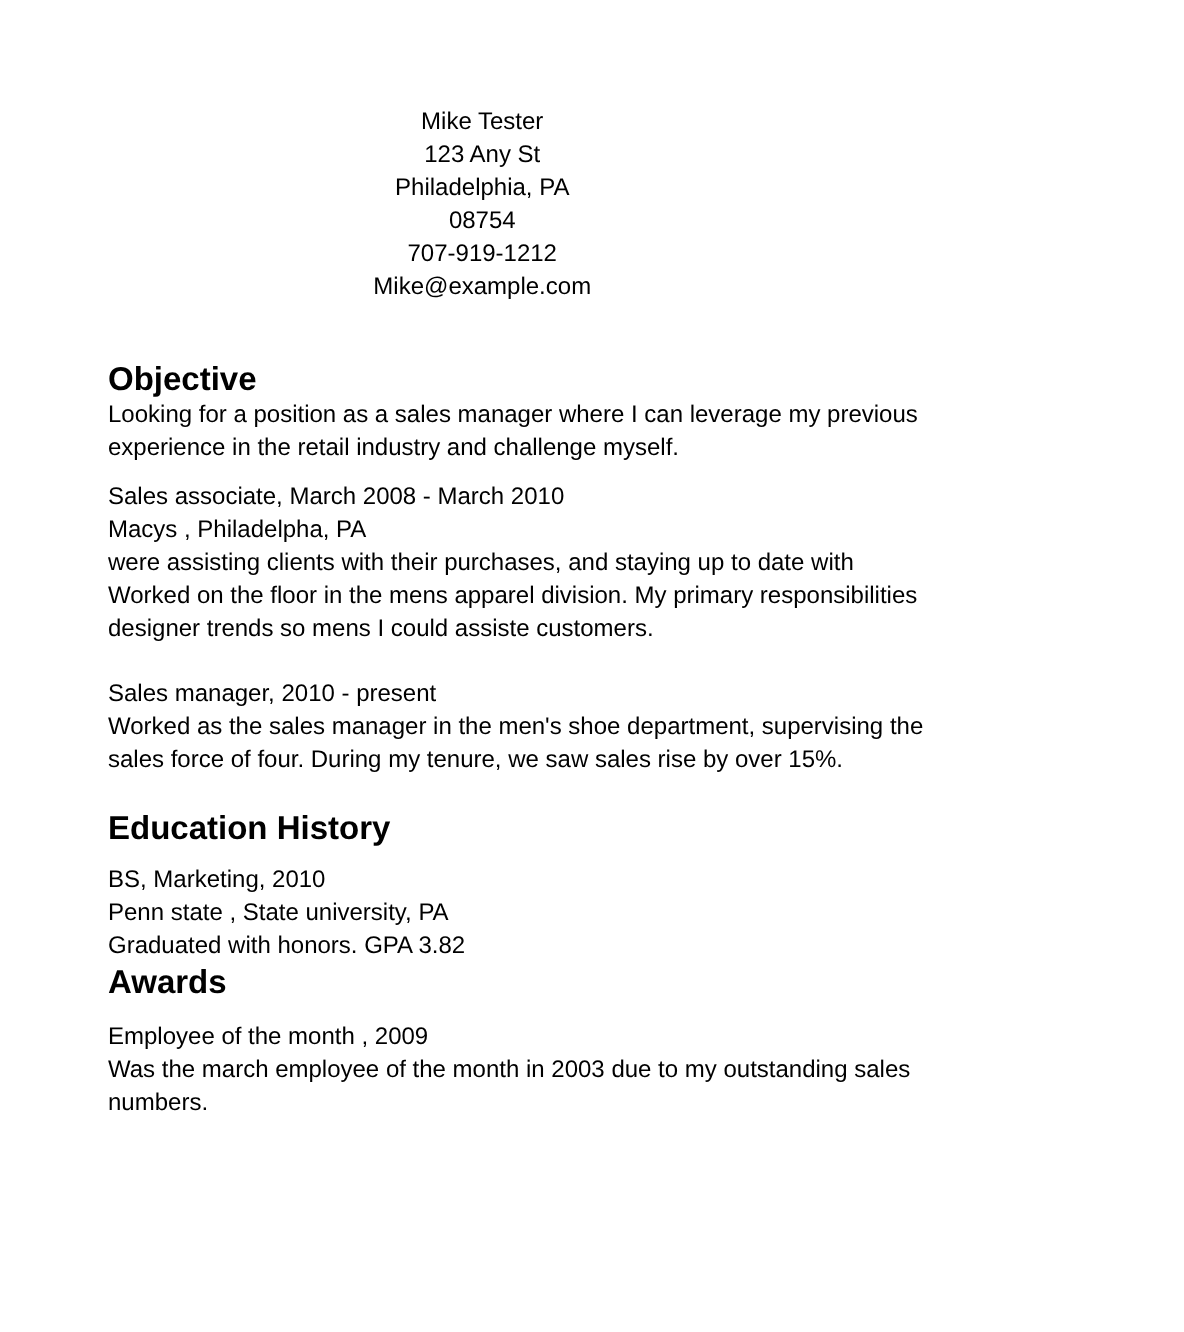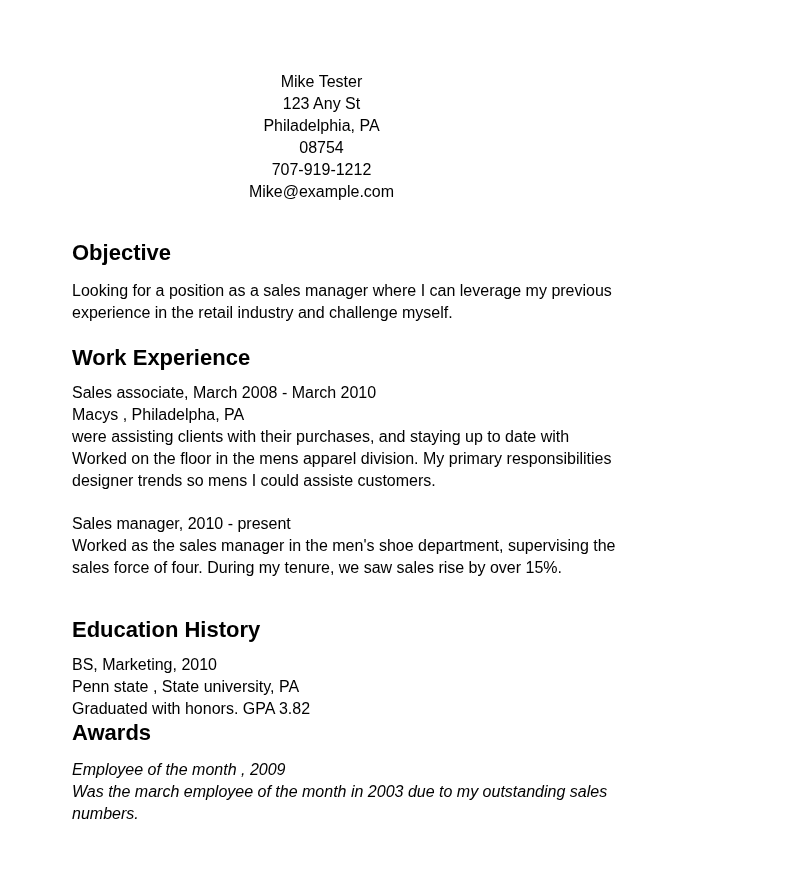--- a/index.html
+++ b/index.html
@@ -31,28 +31,28 @@
     font-size: 22px;
     line-height: 26px;
     font-weight: 700;
     text-align: left;
     margin: 0;
     letter-spacing: 0;
   }
   .para { margin: 0; }
   
   .h-objective   { margin-top: 37px; }
-  .p-objective   { margin-top: 14px; }
+  .p-objective   { }
   .h-work        { margin-top: 21px; }
   .job-1         { margin-top: 11px; }
   .job-2         { margin-top: 21px; }
-  .h-education   { margin-top: 38px; }
+  .h-education   { margin-top: 21px; }
   .p-education   { margin-top: 11px; }
   .h-awards      { }
-  .p-awards      { margin-top: 13px; font-style: italic; }
+  .p-awards      { margin-top: 13px; }
 </style>
 </head>
 <body>
 
 <div class="page">
 
   <div class="contact">
     <div class="line">Mike Tester</div>
     <div class="line">123 Any St</div>
     <div class="line">Philadelphia, PA</div>
@@ -60,21 +60,20 @@
     <div class="line">707-919-1212</div>
     <div class="line">Mike@example.com</div>
   </div>
 
   <h2 class="h-objective">Objective</h2>
   <div class="para p-objective">
     <div class="line">Looking for a position as a sales manager where I can leverage my previous</div>
     <div class="line">experience in the retail industry and challenge myself.</div>
   </div>
 
-  <h2 class="h-work">Work Experience</h2>
 
   <div class="para job-1">
     <div class="line">Sales associate, March 2008 - March 2010</div>
     <div class="line">Macys , Philadelpha, PA</div>
     <div class="line">were assisting clients with their purchases, and staying up to date with</div>
     <div class="line">Worked on the floor in the mens apparel division. My primary responsibilities</div>
     <div class="line">designer trends so mens I could assiste customers.</div>
   </div>
 
   <div class="para job-2">

